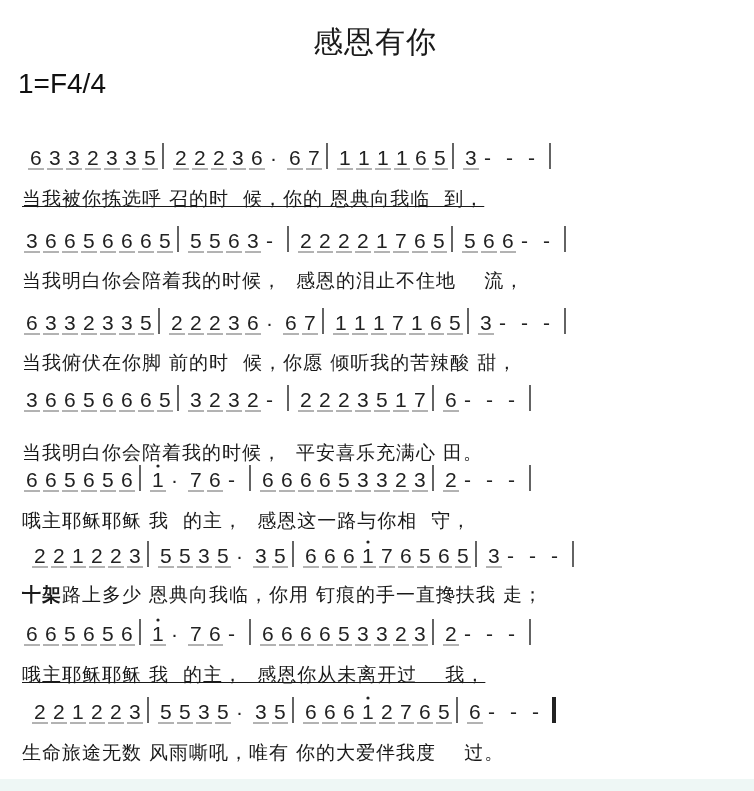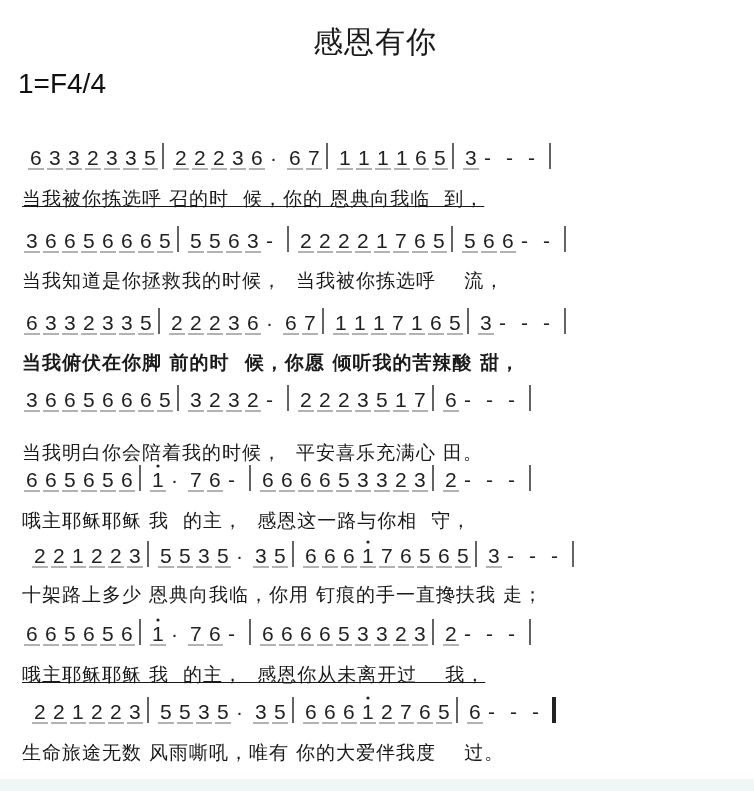--- a/index.html
+++ b/index.html
@@ -12,21 +12,21 @@
     font-size: 30px; letter-spacing: 1px; color: #1a1a1a;
   }
   .key {
     position: absolute; left: 18px; top: 68px; font-size: 28px;
     font-family: "Liberation Sans", sans-serif; color: #111;
   }
   .lyrics {
     position: absolute; left: 22px; white-space: pre; font-size: 19px; color: #1a1a1a;
     letter-spacing: 1px;
   }
-  .bold2 { font-weight: normal; }
+  .bold2 { font-weight: bold; }
   .bottom-band {
     position: absolute; left: 0; right: 0; bottom: 0; height: 12px;
     background: #eef7f5;
   }
 </style>
 </head>
 <body>
 
 <div class="title">感恩有你</div>
 <div class="key">1=F4/4</div>
@@ -450,22 +450,22 @@
           <line x1="467" x2="483" y1="723" y2="723" stroke="#666" stroke-width="1"></line>
           <text x="488" y="719">-</text>
           <text x="510" y="719">-</text>
           <text x="532" y="719">-</text>
           <line x1="554" x2="554" y1="697" y2="723" stroke="#222" stroke-width="4"></line>
         </g>
       </g>
   </svg>
 
   <div class="lyrics" style="top:186px;text-decoration:underline;">当我被你拣选呼 召的时  候，你的 恩典向我临  到，</div>
-  <div class="lyrics" style="top:268px;">当我知道是你拯救我的时候，  当我被你拣选呼    流，</div>
-  <div class="lyrics" style="top:350px;font-weight:bold;">当我俯伏在你脚 前的时  候，你愿 倾听我的苦辣酸 甜，</div>
+  <div class="lyrics" style="top:268px;">当我明白你会陪着我的时候，  感恩的泪止不住地    流，</div>
+  <div class="lyrics" style="top:350px;">当我俯伏在你脚 前的时  候，你愿 倾听我的苦辣酸 甜，</div>
   <div class="lyrics" style="top:440px;">当我明白你会陪着我的时候，  平安喜乐充满心 田。</div>
   <div class="lyrics" style="top:508px;text-align:center;">哦主耶稣耶稣 我  的主，  感恩这一路与你相  守，</div>
   <div class="lyrics" style="top:582px;"><span class="bold2">十架</span><span>路上多少 恩典向我临，你用 钉痕的手一直搀扶我 走；</span></div>
   <div class="lyrics" style="top:662px;text-decoration:underline;">哦主耶稣耶稣 我  的主，  感恩你从未离开过    我，</div>
   <div class="lyrics" style="top:740px;">生命旅途无数 风雨嘶吼，唯有 你的大爱伴我度    过。</div>
 </div>
 
 <div class="bottom-band"></div>
 
 </body></html>

